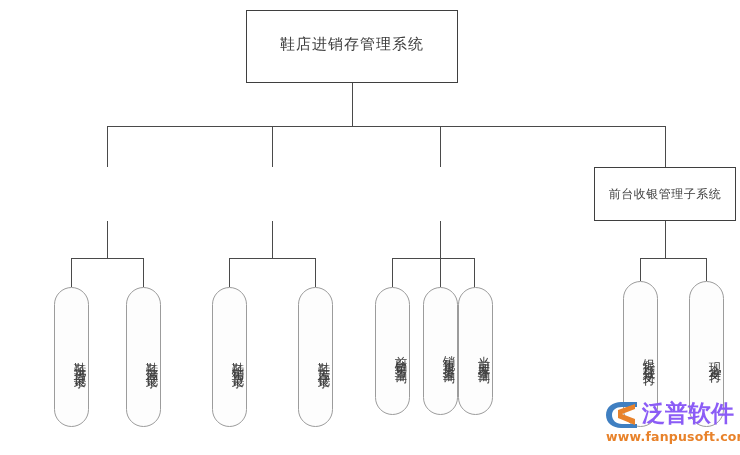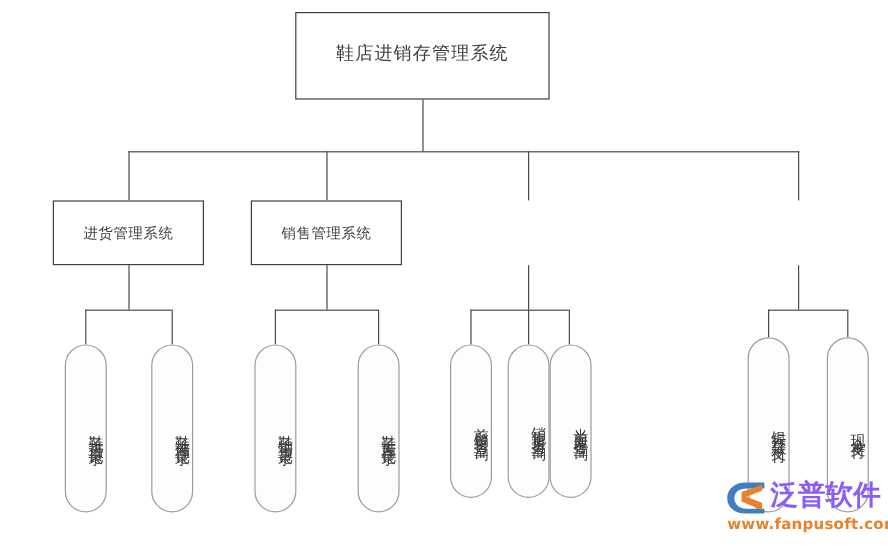--- a/index.html
+++ b/index.html
@@ -117,25 +117,24 @@
 
   <div class="line v" style="left:352px; top:83px; height:43px;"></div>
 
   <div class="line h" style="left:107px; top:126px; width:559px;"></div>
 
   <div class="line v" style="left:107px; top:126px; height:41px;"></div>
   <div class="line v" style="left:272px; top:126px; height:41px;"></div>
   <div class="line v" style="left:440px; top:126px; height:41px;"></div>
   <div class="line v" style="left:665px; top:126px; height:41px;"></div>
 
-  <div class="node-rect level2" style="left:44px; top:167px; width:126px; height:54px;">进货管理系统</div>
-
-  <div class="node-rect level2" style="left:209px; top:167px; width:126px; height:54px;">销售管理系统</div>
 
 
+
+  <div class="node-rect level2" style="left:594px; top:167px; width:142px; height:54px;">前台收银管理子系统</div>
 
   <div class="line v" style="left:107px; top:221px; height:37px;"></div>
   <div class="line h" style="left:71px; top:258px; width:72px;"></div>
   <div class="line v" style="left:71px; top:258px; height:29px;"></div>
   <div class="line v" style="left:143px; top:258px; height:29px;"></div>
 
   <div class="node-pill" style="left:54px; top:287px; width:35px; height:140px;">鞋子进货记录</div>
   <div class="node-pill" style="left:126px; top:287px; width:35px; height:140px;">鞋子储存记录</div>
 
   <div class="line v" style="left:272px; top:221px; height:37px;"></div>

